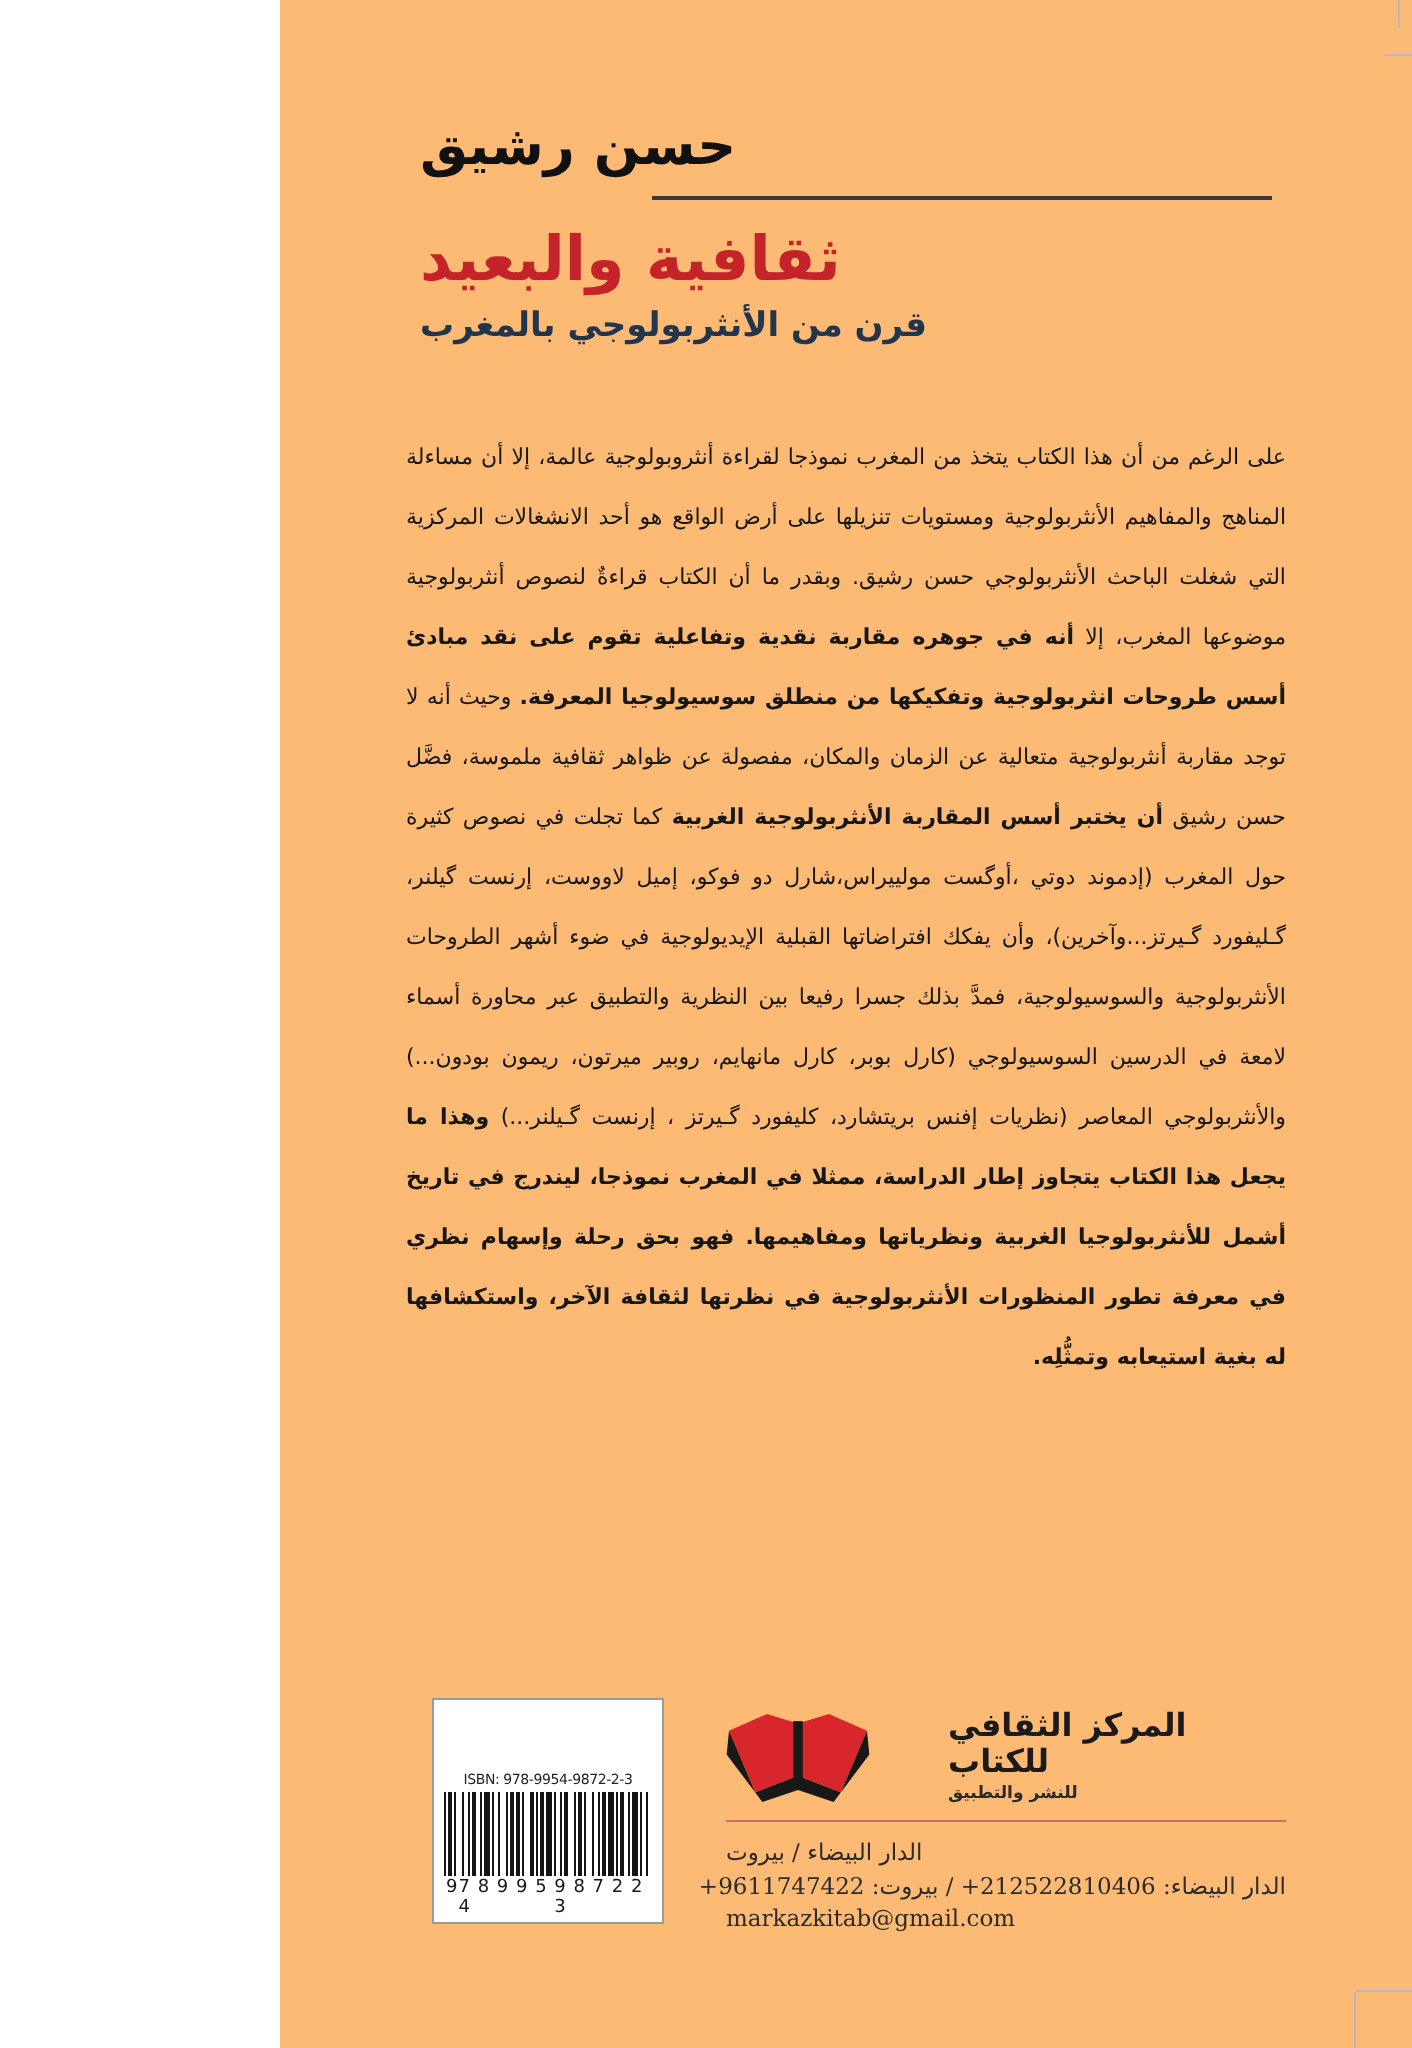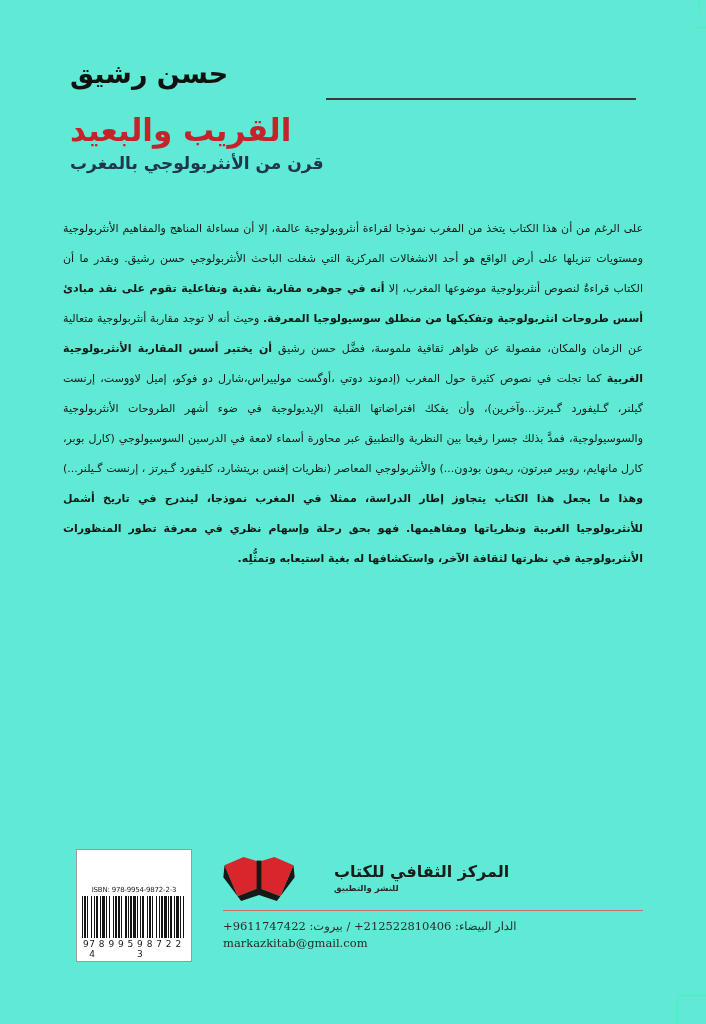--- a/index.html
+++ b/index.html
@@ -2,23 +2,23 @@
 <html lang="ar" dir="rtl"><head>
 <meta charset="utf-8">
 <style>
   html, body {
     margin: 0;
     padding: 0;
     background: #ffffff;
   }
   .page {
     position: relative;
-    width: 706px;
+    width: 566px;
     height: 1024px;
-    background: #5eead4;
+    background: #fdba74;
     overflow: hidden;
     font-family: "DejaVu Sans", "Liberation Sans", sans-serif;
     box-sizing: border-box;
   }
 
   
   .trim-mark {
     position: absolute;
     background: #b9b9b9;
   }
@@ -194,21 +194,21 @@
 <div class="page">
 
   <div class="trim-mark trim-top-vert"></div>
   <div class="trim-mark trim-top-horiz"></div>
   <div class="trim-mark trim-bot-vert"></div>
   <div class="trim-mark trim-bot-horiz"></div>
 
   <div class="header">
     <div class="author-name">حسن رشيق</div>
     <div class="header-rule"></div>
-    <div class="book-title">القريب والبعيد</div>
+    <div class="book-title">ثقافية والبعيد</div>
     <div class="book-subtitle">قرن من الأنثربولوجي بالمغرب</div>
   </div>
 
   <div class="blurb">
       <p style="margin: 0px;"><span>على الرغم من أن هذا الكتاب يتخذ من المغرب نموذجا لقراءة أنثروبولوجية عالمة، إلا أن مساءلة المناهج والمفاهيم الأنثربولوجية ومستويات تنزيلها على أرض الواقع هو أحد الانشغالات المركزية التي شغلت الباحث الأنثربولوجي حسن رشيق.  وبقدر ما أن الكتاب قراءةٌ لنصوص أنثربولوجية موضوعها المغرب، إلا </span><b>أنه في جوهره مقاربة نقدية وتفاعلية تقوم على نقد مبادئ أسس طروحات انثربولوجية وتفكيكها من منطلق سوسيولوجيا المعرفة.</b><span> وحيث أنه لا توجد مقاربة أنثربولوجية متعالية عن الزمان والمكان، مفصولة عن ظواهر ثقافية ملموسة، فضَّل حسن رشيق </span><b>أن يختبر أسس المقاربة الأنثربولوجية الغربية</b><span> كما تجلت في نصوص كثيرة حول المغرب (إدموند دوتي ،أوگست موليیراس،شارل دو فوكو، إميل لاووست، إرنست گيلنر، گـليفورد گـيرتز...وآخرين)،  وأن يفكك افتراضاتها القبلية الإيديولوجية في ضوء أشهر الطروحات الأنثربولوجية والسوسيولوجية، فمدَّ بذلك جسرا رفيعا بين النظرية والتطبيق عبر محاورة أسماء لامعة في الدرسين السوسيولوجي (كارل بوبر، كارل مانهايم، روبير ميرتون، ريمون بودون...) والأنثربولوجي المعاصر (نظريات إفنس بريتشارد، كليفورد گـيرتز ، إرنست گـيلنر...) </span><b>وهذا ما يجعل هذا الكتاب يتجاوز إطار الدراسة، ممثلا في المغرب نموذجا، ليندرج في تاريخ أشمل للأنثربولوجيا الغربية ونظرياتها ومفاهيمها. فهو بحق رحلة وإسهام نظري في معرفة تطور المنظورات الأنثربولوجية في نظرتها لثقافة الآخر، واستكشافها له بغية استيعابه وتمثُّلِه.</b></p>
     </div>
 
   <div class="footer">
 
     <div class="barcode-box">
@@ -299,19 +299,20 @@
         <svg class="logo-mark" viewBox="0 0 120 74">
           <path d="M60 8 L86 0 L118 14 L96 66 L60 52 Z" fill="#d8262c"></path>
           <path d="M60 8 L34 0 L2 14 L24 66 L60 52 Z" fill="#d8262c"></path>
           <path d="M2 14 L24 66 L60 52 L60 64 L30 74 L0 34 Z" fill="#181818"></path>
           <path d="M118 14 L96 66 L60 52 L60 64 L90 74 L120 34 Z" fill="#181818"></path>
           <path d="M56 6 L64 6 L64 54 L56 54 Z" fill="#181818"></path>
         </svg>
       </div>
       <div class="footer-rule"></div>
       <div class="contact">
+        <div>الدار البيضاء / بيروت</div>
         <div class="line-phones">الدار البيضاء: 212522810406+ / بيروت: 9611747422+</div>
         <span class="email">markazkitab@gmail.com</span>
       </div>
     </div>
 
   </div>
 </div>
 
 </body></html>

